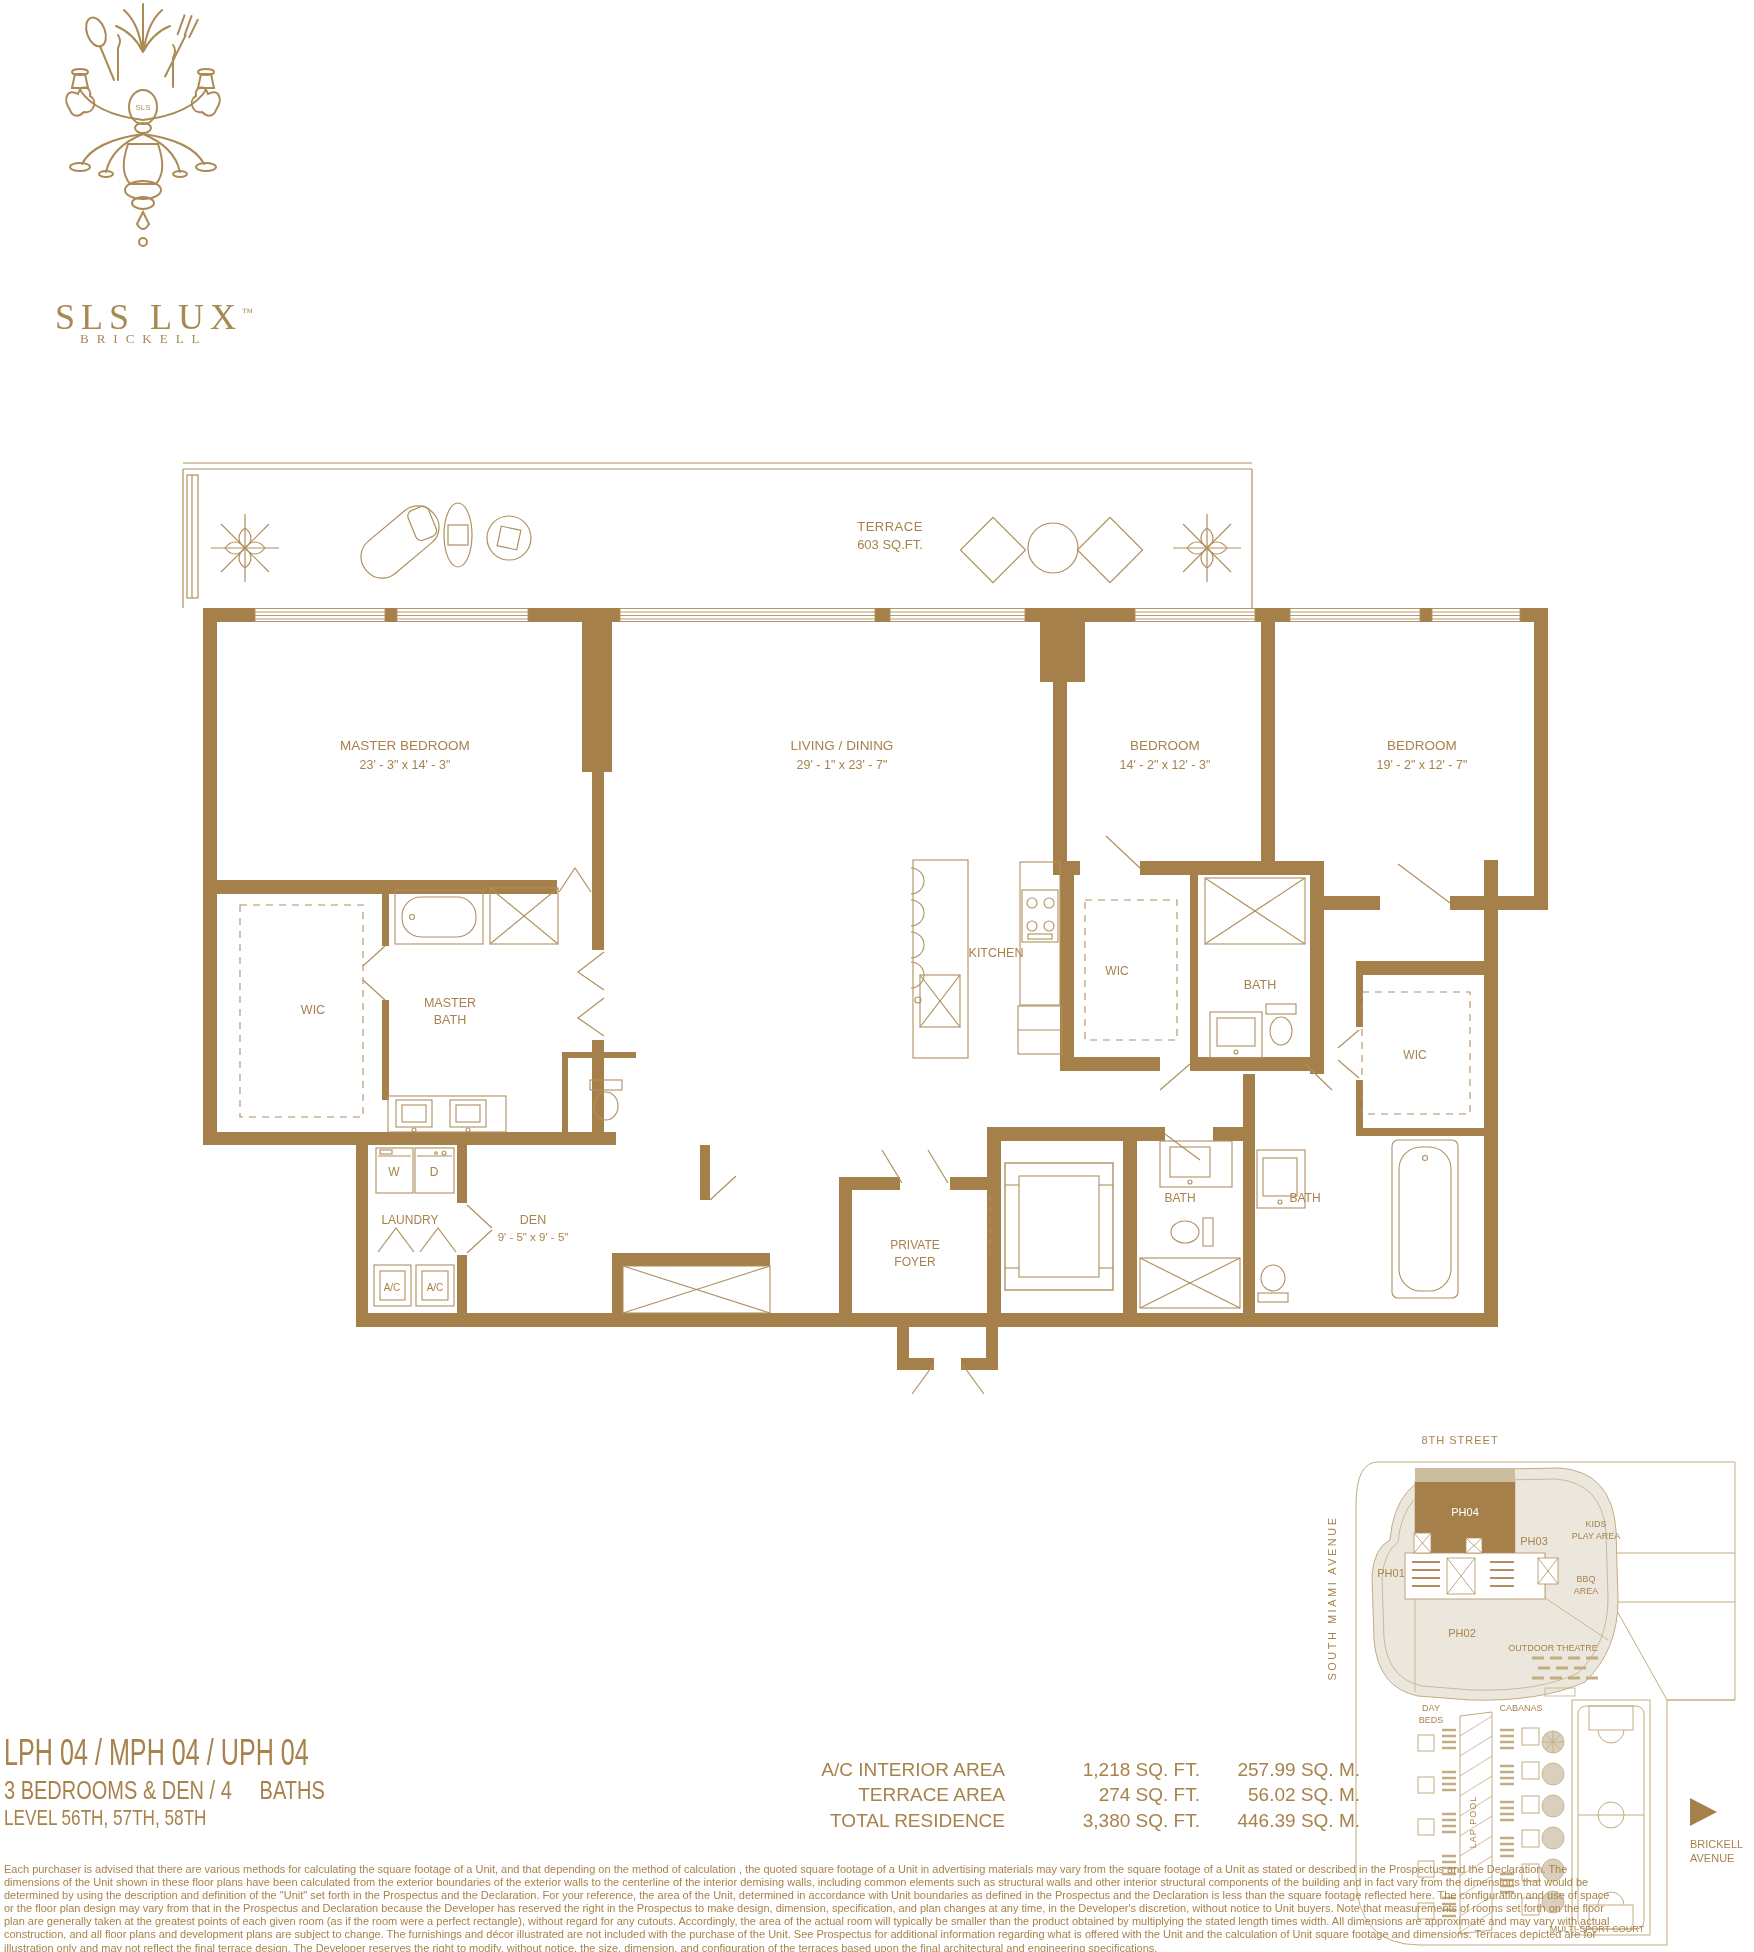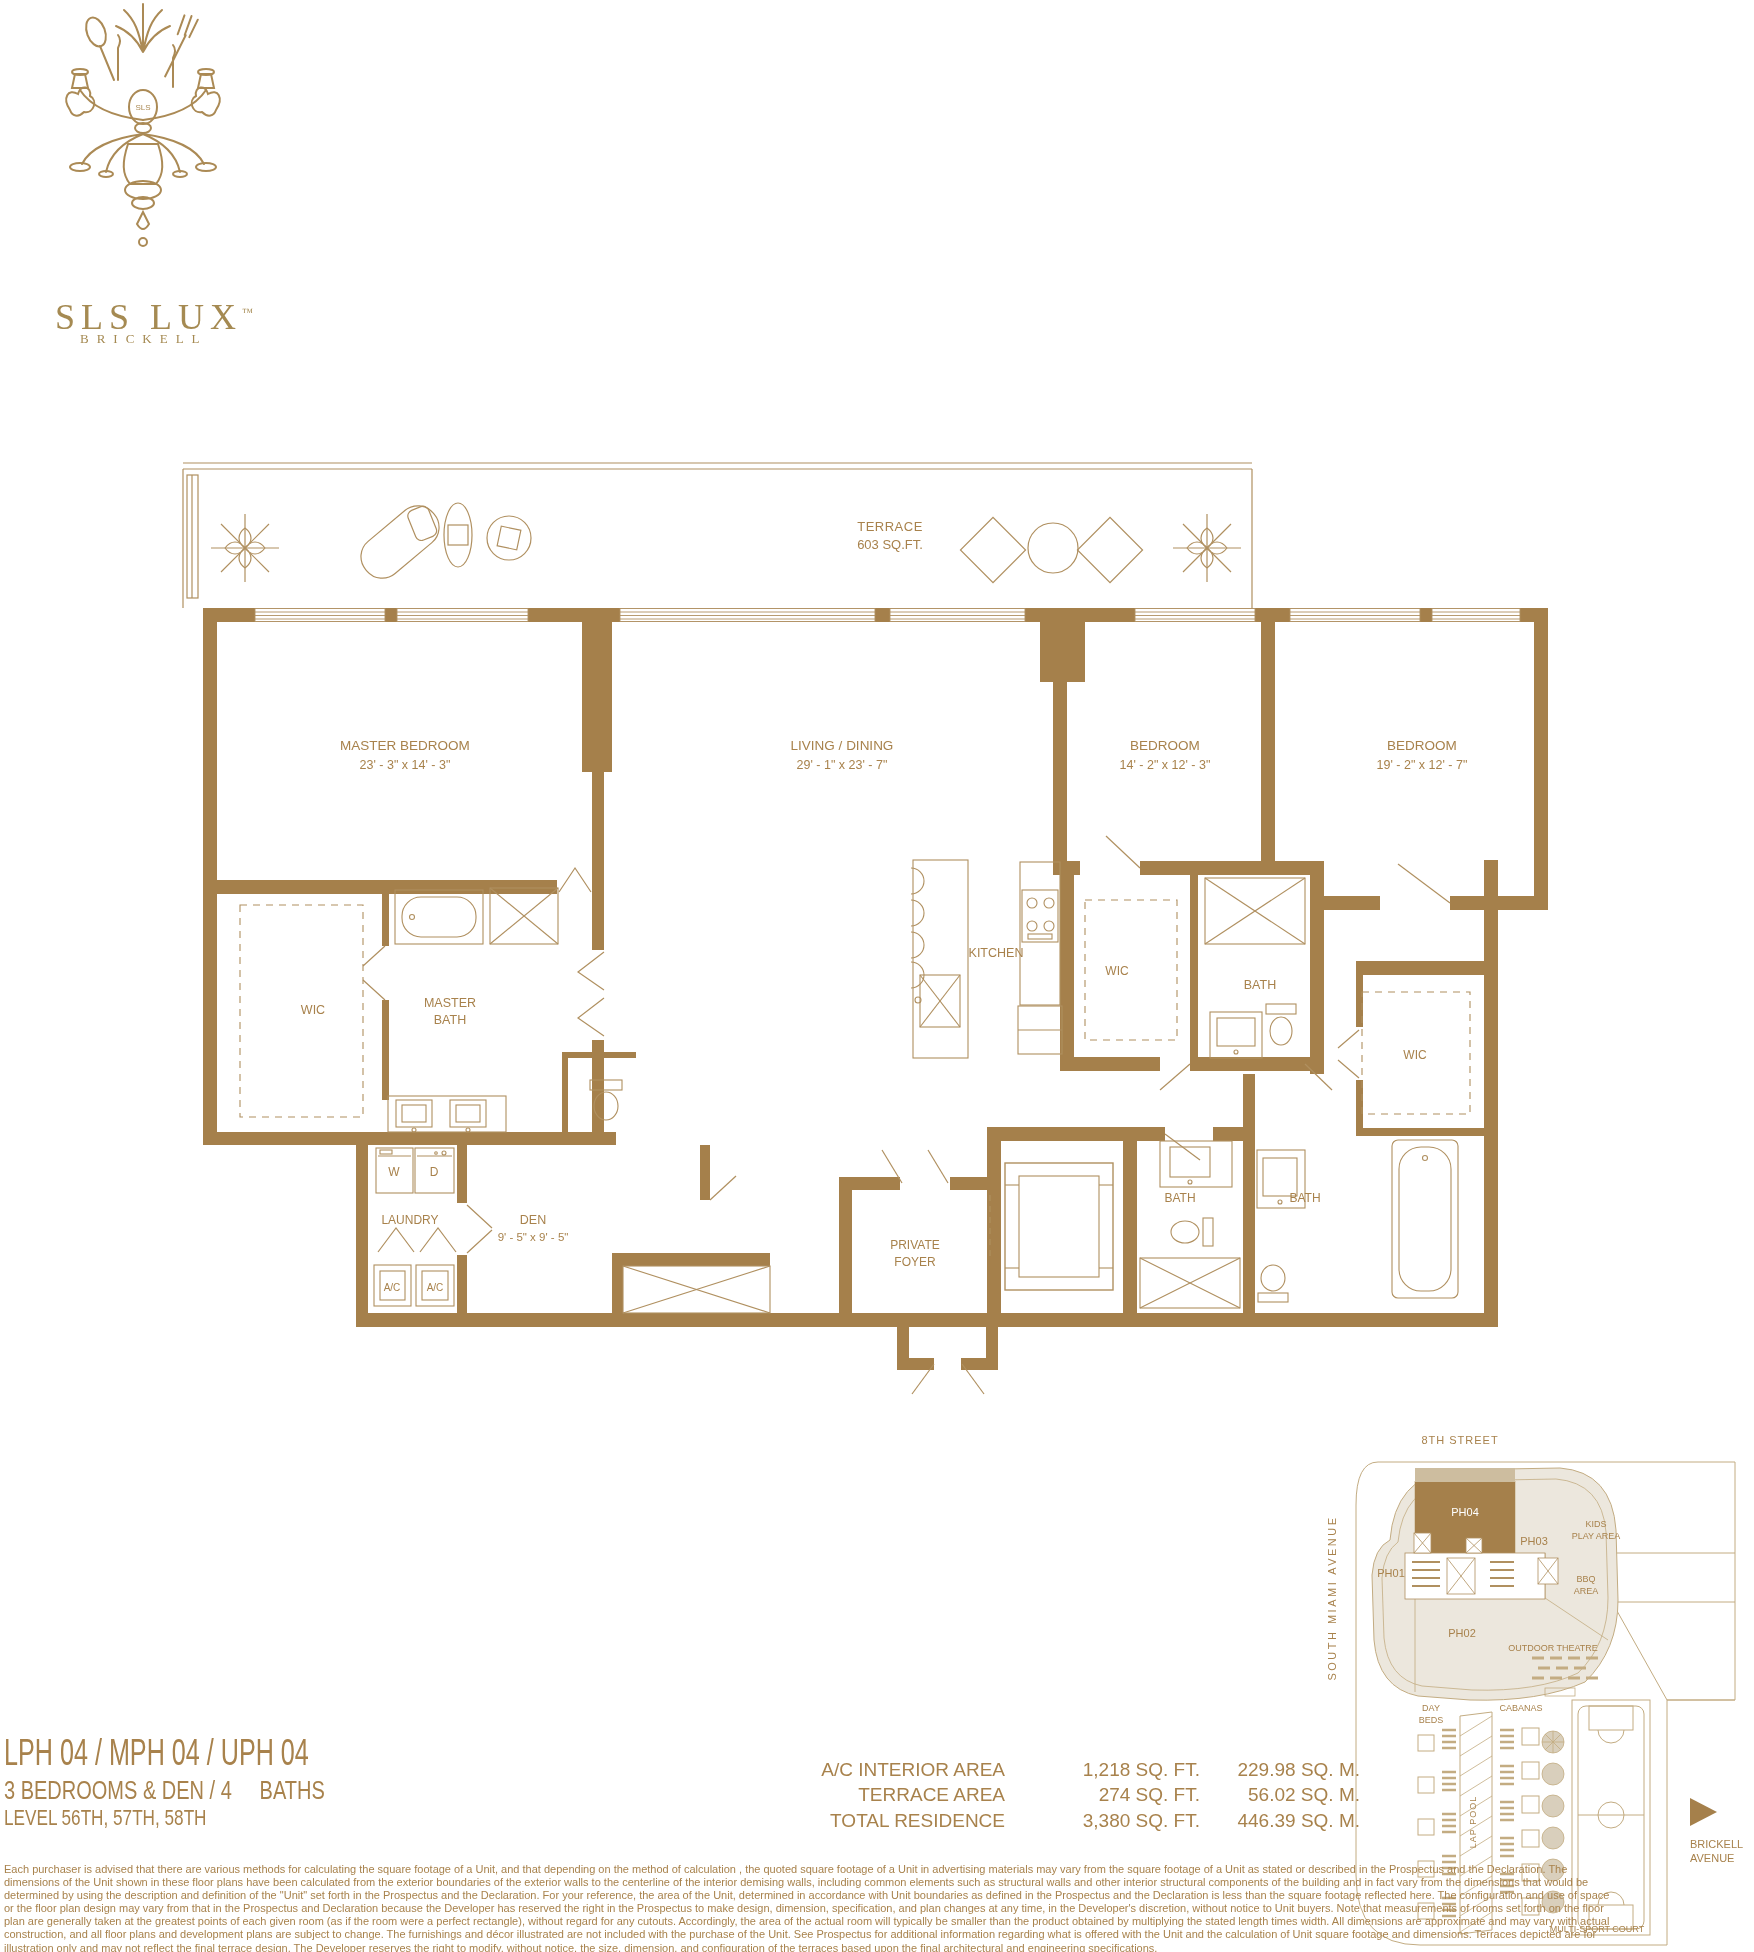--- a/index.html
+++ b/index.html
@@ -511,21 +511,21 @@
     </g>
   </svg>
 
   <div class="unit-title">LPH 04 / MPH 04 / UPH 04</div>
   <div class="unit-config">3 BEDROOMS &amp; DEN / 4     BATHS</div>
   <div class="unit-level">LEVEL 56TH, 57TH, 58TH</div>
 
   <div class="areas">
     <div>A/C INTERIOR AREA</div>
     <div>1,218 SQ. FT.</div>
-    <div>229.98 SQ. M.</div>
+    <div>257.99 SQ. M.</div>
     <div>TERRACE AREA</div>
     <div>274 SQ. FT.</div>
     <div>56.02 SQ. M.</div>
     <div>TOTAL RESIDENCE</div>
     <div>3,380 SQ. FT.</div>
     <div>446.39 SQ. M.</div>
   </div>
 
   <p class="disclaimer">Each purchaser is advised that there are various methods for calculating the square footage of a Unit, and that depending on the method of calculation , the quoted square footage of a Unit in advertising materials may vary from the square footage of a Unit as stated or described in the Prospectus and the Declaration.  The dimensions of the Unit shown in these floor plans have been calculated from the exterior boundaries of the exterior walls to the centerline of the interior demising walls, including common elements such as structural walls and other interior structural components of the building and in fact vary from the dimensions that would be determined by using the description and definition of the "Unit" set forth in the Prospectus and the Declaration.  For your reference, the area of the Unit, determined in accordance with Unit boundaries as defined in the Prospectus and the Declaration is less than the square footage reflected here. The configuration and use of space or the floor plan design may vary from that in the Prospectus and Declaration because the Developer has reserved the right in the Prospectus to make design, dimension, specification, and plan changes at any time, in the Developer's discretion, without notice to Unit buyers. Note that measurements of rooms set forth on the floor plan are generally taken at the greatest points of each given room (as if the room were a perfect rectangle), without regard for any cutouts.  Accordingly, the area of the actual room will typically be smaller than the product obtained by multiplying the stated length times width.  All dimensions are approximate and may vary with actual construction, and all floor plans and development plans are subject to change.  The furnishings and décor illustrated are not included with the purchase of the Unit. See Prospectus for additional information regarding what is offered with the Unit and the calculation of Unit square footage and dimensions.  Terraces depicted are for illustration only and may not reflect the final terrace design. The Developer reserves the right to modify, without notice, the size, dimension, and configuration of the terraces based upon the final architectural and engineering specifications.</p>
 

